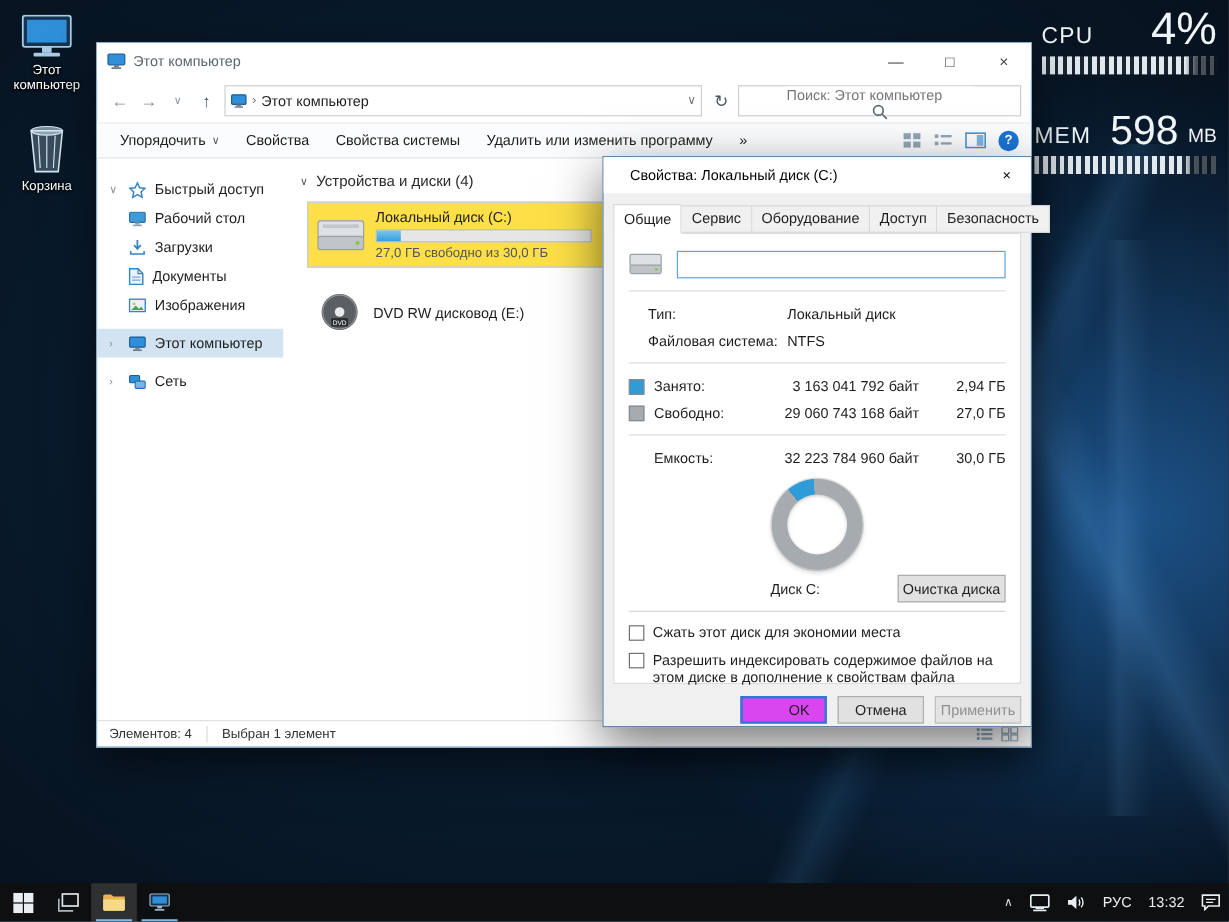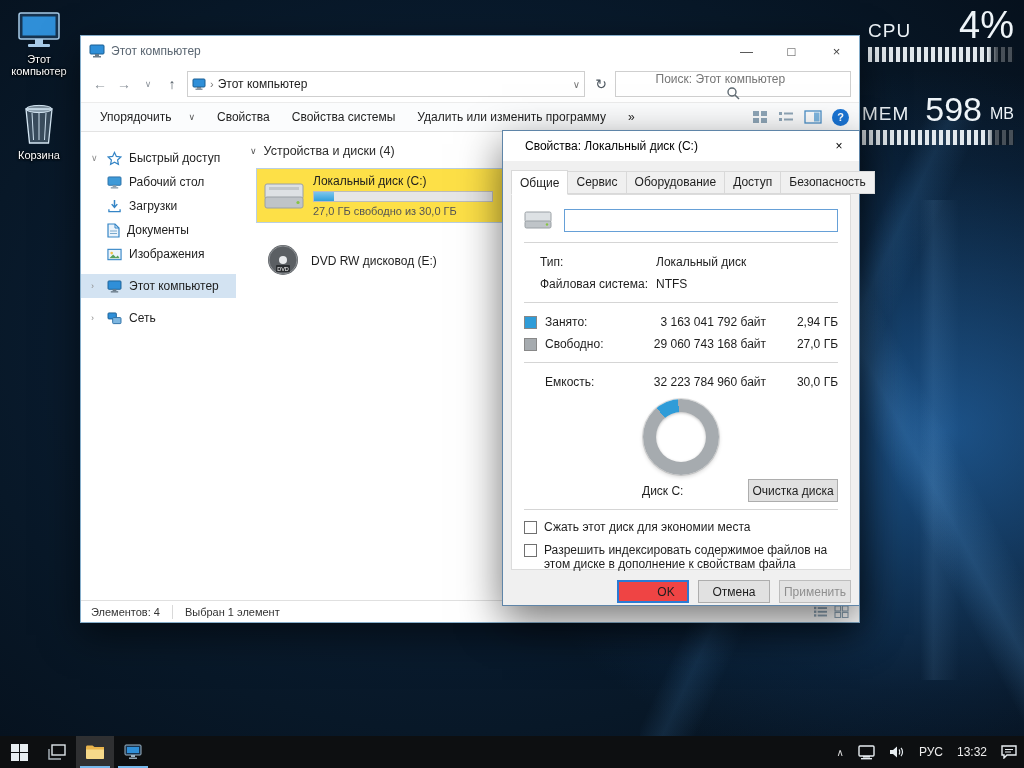--- a/index.html
+++ b/index.html
@@ -62,21 +62,21 @@
     font-size:14px; color:#4d5760; }
   .search-box { width:236px; height:26px; border:1px solid #cfcfcf; background:#fff; display:flex;
     align-items:center; padding:0 6px;flex-direction:column; }
   .search-box input { flex:1; border:none; outline:none; font-size:12px; color:#444;
     font-family:"Liberation Sans",sans-serif; }
   .search-box input::placeholder { color:#767676; }
 
   .cmd-bar { height:30px; display:flex; align-items:center; background:#fbfcfd;
     border-top:1px solid #ececec; border-bottom:1px solid #e3e3e3; padding:0 10px; gap:4px;
     font-size:12px; color:#1e1e1e; flex:0 0 auto; }
-  .cmd-item { padding:4px 9px; display:flex; align-items:center; gap:17px; white-space:nowrap; }
+  .cmd-item { padding:4px 9px; display:flex; align-items:center; gap:5px; white-space:nowrap; }
   .cmd-item .caret { font-size:9px; color:#555; }
   .cmd-right { margin-left:auto; display:flex; align-items:center; gap:10px; }
   .mini-ic { display:flex; align-items:center; }
   .help-btn { width:17px; height:17px; border-radius:50%; background:#1a74d4; color:#fff;
     display:flex; align-items:center; justify-content:center; font-size:11px; font-weight:bold; }
 
   .win-main { flex:1; display:flex; min-height:0; }
   .sidebar { width:155px; padding-top:14px; flex:0 0 auto; font-size:12px; color:#1e1e1e; }
   .side-item { height:24px; display:flex; align-items:center; gap:7px; padding-left:26px; position:relative; }
   .side-item .exp { position:absolute; left:10px; font-size:9px; color:#8b8b8b; }
@@ -134,21 +134,21 @@
     box-shadow:inset 0 1px 3px rgba(0,0,0,.25); }
   .disk-row { display:flex; align-items:center; margin-top:4px; padding:0 12px; }
   .disk-label { margin-left:118px; }
   .btn { font-size:12px; color:#1e1e1e; background:#e1e1e1; border:1px solid #adadad;
     display:flex; align-items:center; justify-content:center; font-family:"Liberation Sans",sans-serif; }
   .cleanup-btn { margin-left:auto; width:90px; height:23px; }
   .chk-row { display:flex; align-items:flex-start; gap:7px; padding:0 12px; margin-top:9px; line-height:14px; }
   .chk-box { width:13px; height:13px; background:#fff; border:1px solid #707070; flex:0 0 auto; margin-top:1px; }
   .dlg-btns { display:flex; justify-content:flex-end; gap:9px; padding:10px 8px 0 0; }
   .dlg-btn { width:72px; height:23px; }
-  .btn-ok { border:2px solid #2a7ad4; background:#ef4444;padding-left:26px; }
+  .btn-ok { border:2px solid #2a7ad4; background:#d946ef;padding-left:26px; }
   .btn-disabled { background:#e3e3e3; border-color:#bdbdbd; color:#8f8f8f; }
 
   
   .taskbar { position:absolute; left:0; bottom:0; width:1024px; height:32px; background:#0d0f11;
     display:flex; align-items:stretch; z-index:50; }
   .tb-btn { width:38px; display:flex; align-items:center; justify-content:center; position:relative; }
   .tb-btn.active { background:rgba(255,255,255,.14); }
   .tb-btn.open::after { content:""; position:absolute; left:4px; right:4px; bottom:0; height:2px; background:#76b9ed; }
   .tray { margin-left:auto; display:flex; align-items:center; color:#eee; font-size:12px; }
   .tray-item { padding:0 7px; height:32px; display:flex; align-items:center; justify-content:center; }

